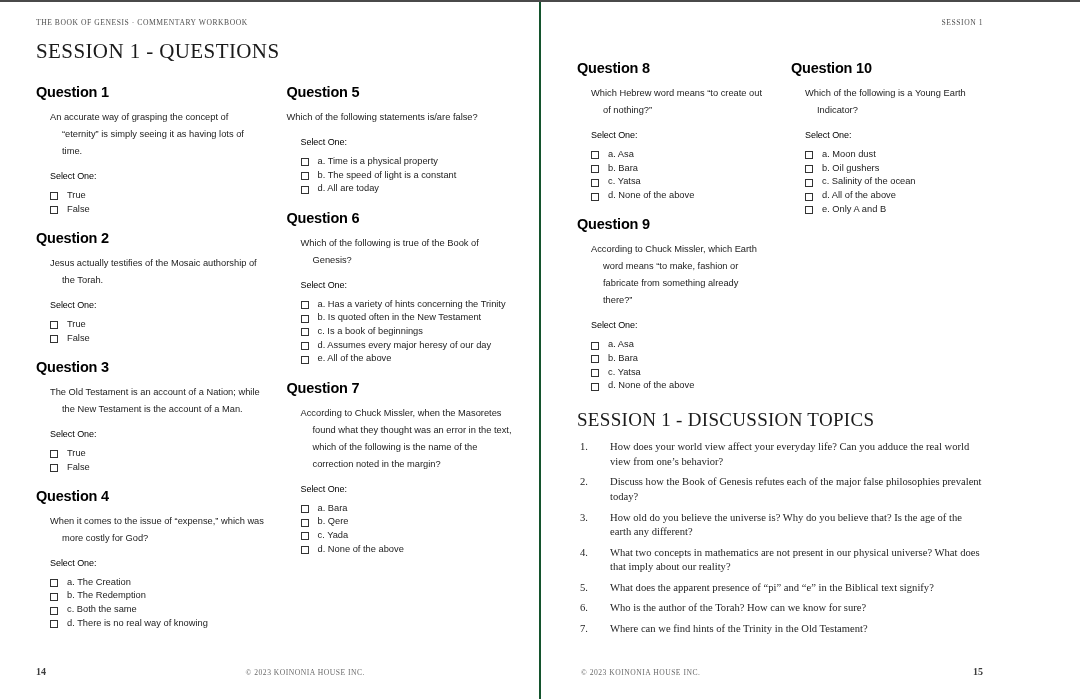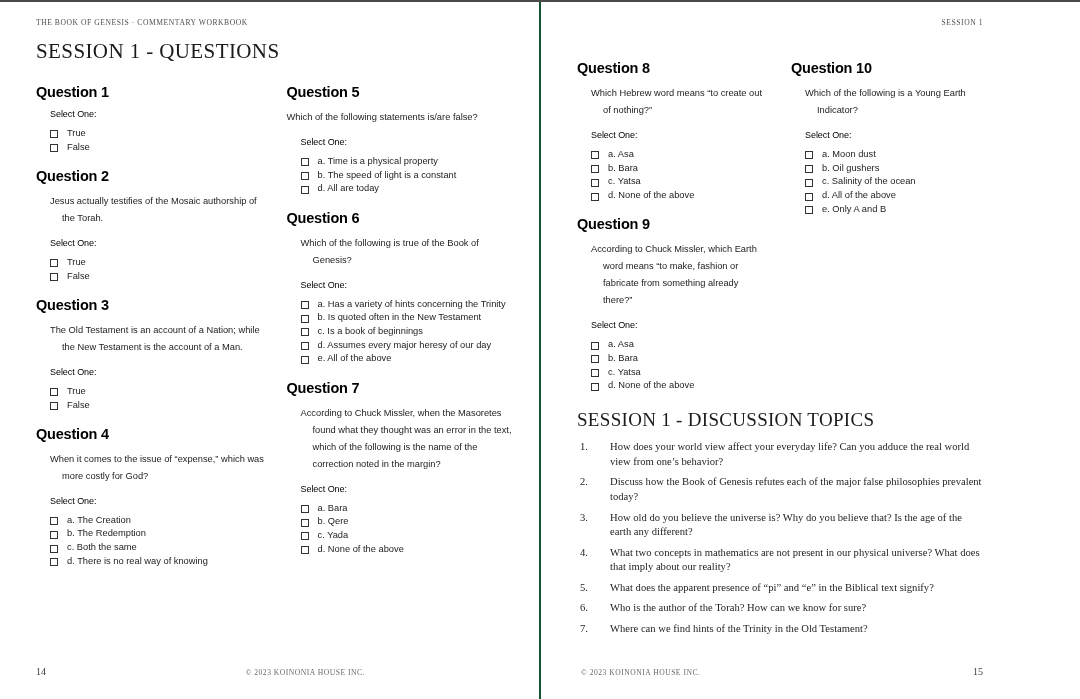--- a/index.html
+++ b/index.html
@@ -162,21 +162,21 @@
     font-size: 8.2px;
     letter-spacing: 0.5px;
     color: #5a5a5a;
   }
   .page-left .footer { padding: 0 24px 0 36px; }
   .page-right .footer { padding: 0 28px 0 36px; }
 
   .folio {
     font-size: 10px;
     color: #3c3c3c;
-    font-weight: 400;
+    font-weight: 700;
     letter-spacing: 0;
   }
   .copyright {
     font-variant: small-caps;
     text-transform: uppercase;
     font-size: 7.6px;
     color: #6a6a6a;
     white-space: nowrap;
   }
   .foot-spacer { flex: 1 1 auto; }
@@ -193,20 +193,21 @@
     <div class="running-head">The Book of Genesis · Commentary Workbook</div>
 
     <h1 class="section-title">SESSION 1 - QUESTIONS</h1>
 
     <div class="cols">
 
       <div class="col">
 
         <div class="q-block">
           <div class="q-title">Question 1</div>
+          <p class="q-body hang">An accurate way of grasping the concept of “eternity” is simply seeing it as having lots of time.</p>
           <div class="select-one">Select One:</div>
           <ul class="opts">
             <li class="opt">
               <span class="cbox"></span>
               <span class="opt-label">True</span>
             </li>
             <li class="opt">
               <span class="cbox"></span>
               <span class="opt-label">False</span>
             </li>

